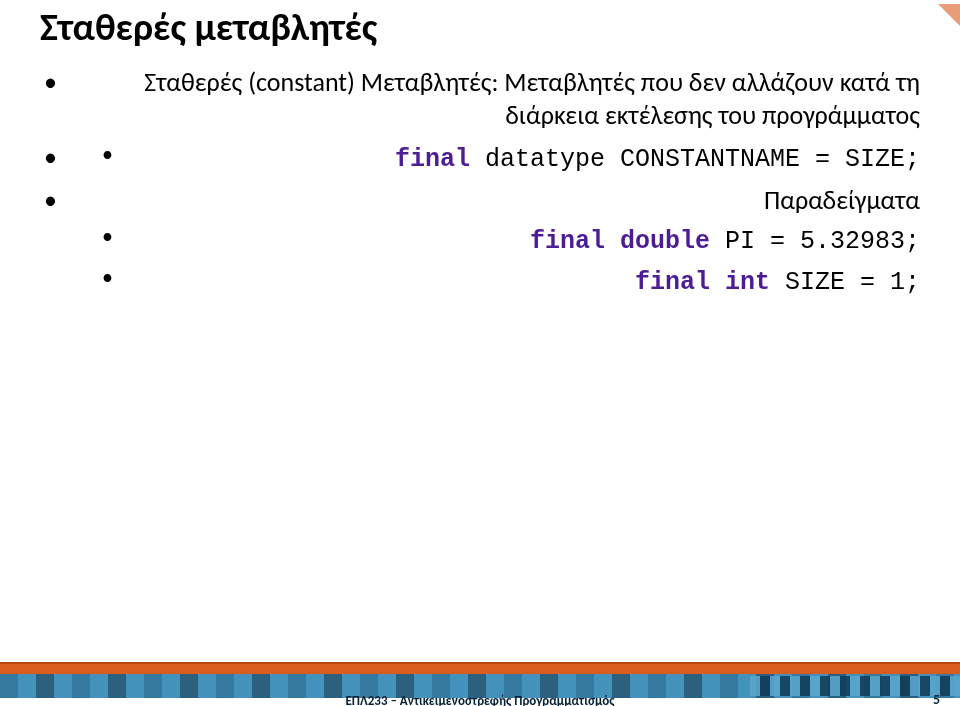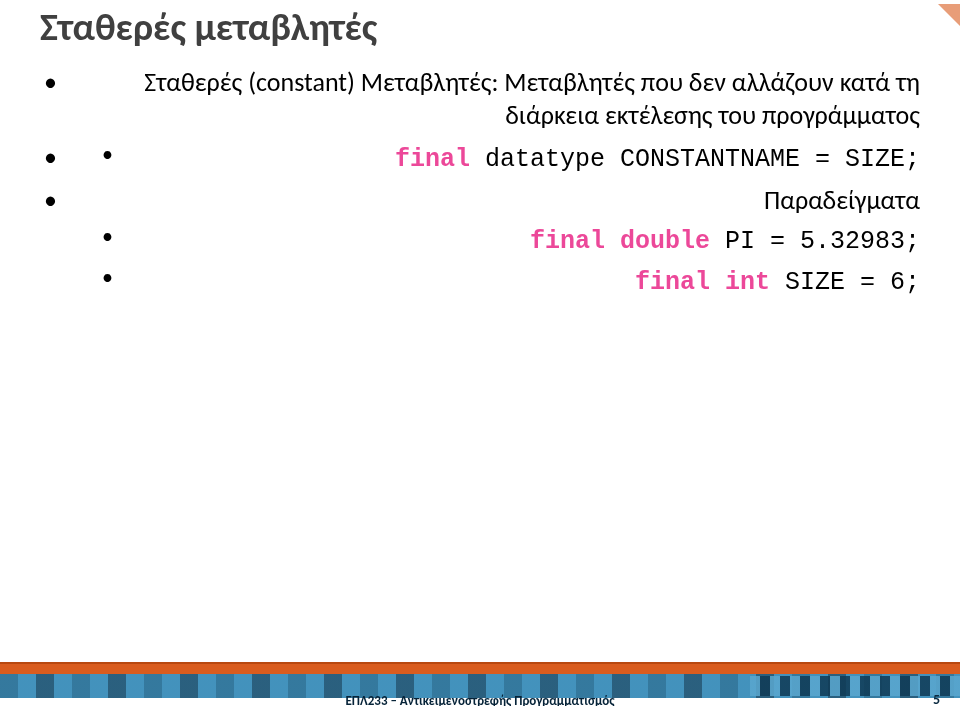--- a/index.html
+++ b/index.html
@@ -14,21 +14,21 @@
   .slide {
     width: 960px;
     height: 706px;
     position: relative;
     box-sizing: border-box;
     padding: 0 40px;
   }
   .title {
     font-size: 38px;
     font-weight: 700;
-    color: #404040;
+    color: #000000;
     margin-top: 4px;
   }
   .content {
     margin-top: 16px;
     font-size: 26px;
     color: #000;
     line-height: 1.28;
   }
   ul.top {
     list-style: none;
@@ -64,21 +64,21 @@
     position: absolute;
     left: 4px;
     top: 0;
     font-size: 22px;
     color: #000;
   }
   .code {
     font-family: "Consolas", "Courier New", monospace;
     font-size: 25px;
   }
-  .kw { color: #ec4899; font-weight: 700; }
+  .kw { color: #4c1d95; font-weight: 700; }
   .footer {
     position: absolute;
     left: 0;
     bottom: 0;
     width: 960px;
     height: 40px;
   }
   .deco-strip {
     position: absolute;
     left: 0;
@@ -162,21 +162,21 @@
       <li>
         <span>Παραδείγματα</span>
         <ul class="sub">
           <li>
             <span class="code">
               <span class="kw">final</span> <span class="kw">double</span><span> PI = 5.32983;</span>
             </span>
           </li>
           <li>
             <span class="code">
-              <span class="kw">final</span> <span class="kw">int</span><span> SIZE = 6;</span>
+              <span class="kw">final</span> <span class="kw">int</span><span> SIZE = 1;</span>
             </span>
           </li>
         </ul>
       </li>
     </ul>
   </div>
 
   <div class="footer">
     <div class="deco-bar"></div>
     <div class="deco-strip"></div>

